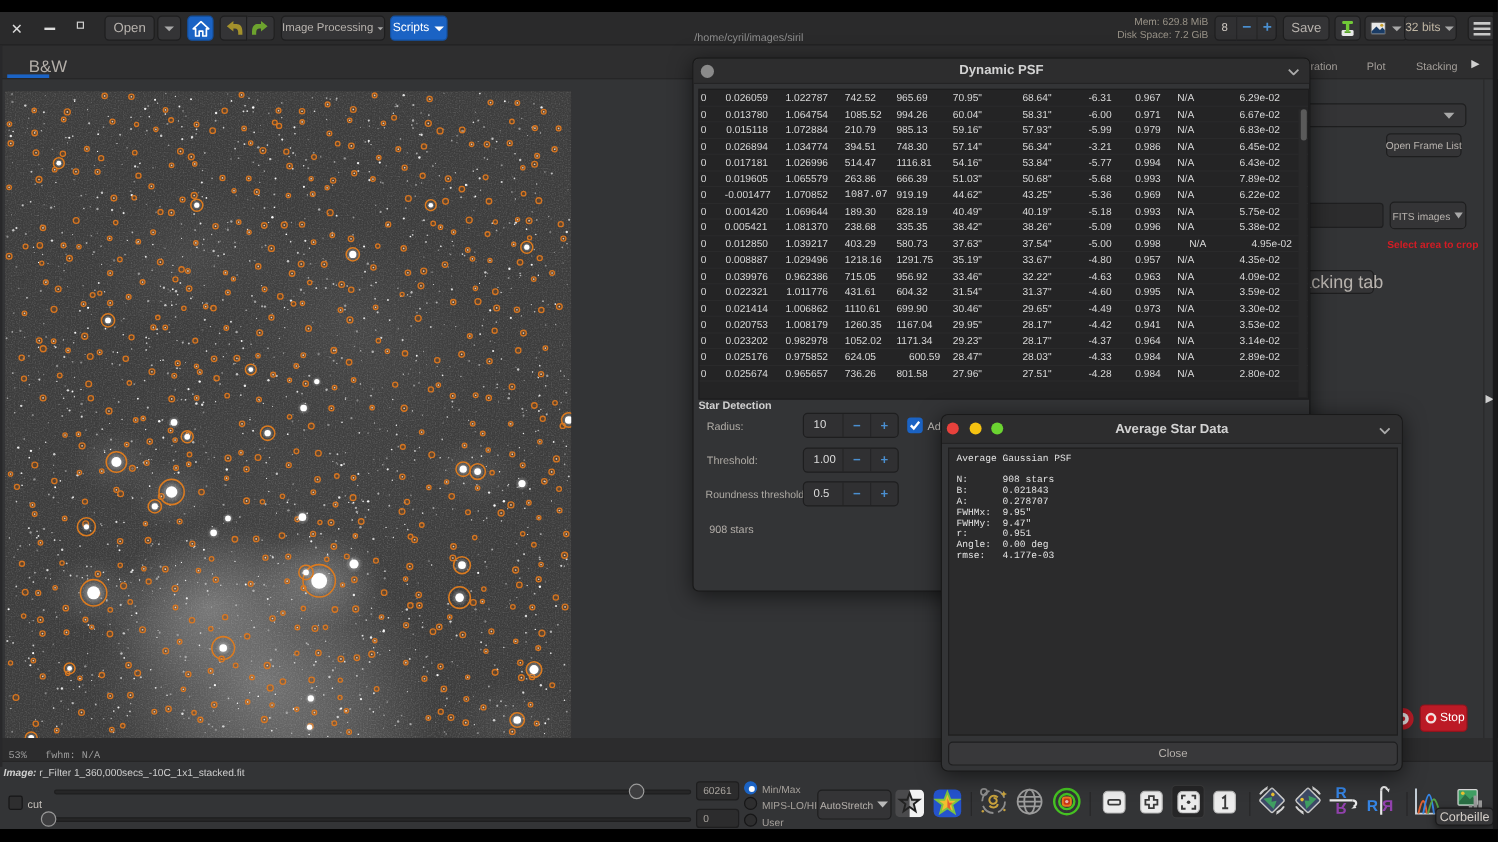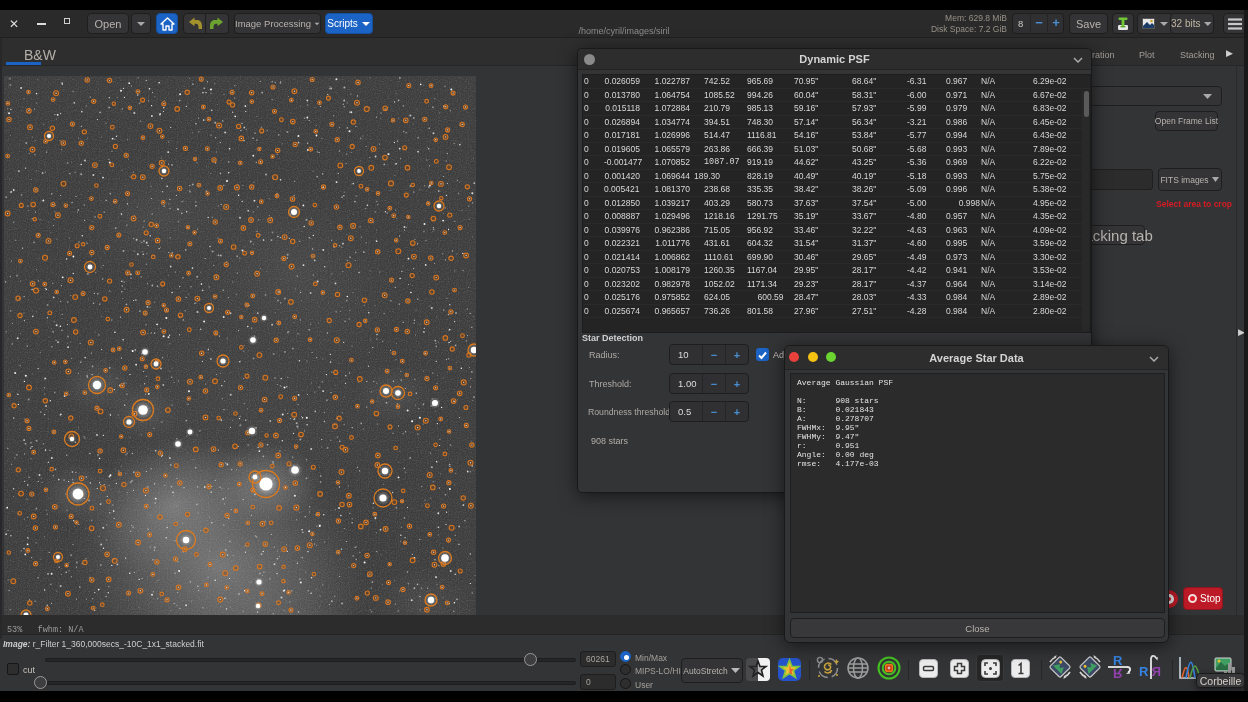--- a/index.html
+++ b/index.html
@@ -3012,21 +3012,21 @@
           <span style="width:54px;text-align:left;">43.25"</span>
           <span style="width:40px;text-align:left;padding-left:1px;">-5.36</span>
           <span style="width:34px;text-align:left;">0.969</span>
           <span style="width:52px;text-align:left;padding-left:1px;">N/A</span>
           <span style="width:48px;text-align:left;padding-left:1px;">6.22e-02</span>
         </div>
         <div class="trow">
           <span style="width:21px;text-align:left;padding-left:1px;">0</span>
           <span style="width:36px;text-align:right;">0.001420</span>
           <span style="width:50px;text-align:right;">1.069644</span>
-          <span style="width:57px;text-align:left;padding-left:4px;">189.30</span>
+          <span style="width:57px;text-align:left;padding-left:14px;">189.30</span>
           <span style="width:47px;text-align:left;">828.19</span>
           <span style="width:58px;text-align:left;">40.49"</span>
           <span style="width:54px;text-align:left;">40.19"</span>
           <span style="width:40px;text-align:left;padding-left:1px;">-5.18</span>
           <span style="width:34px;text-align:left;">0.993</span>
           <span style="width:52px;text-align:left;padding-left:1px;">N/A</span>
           <span style="width:48px;text-align:left;padding-left:1px;">5.75e-02</span>
         </div>
         <div class="trow">
           <span style="width:21px;text-align:left;padding-left:1px;">0</span>
@@ -3043,21 +3043,21 @@
         </div>
         <div class="trow">
           <span style="width:21px;text-align:left;padding-left:1px;">0</span>
           <span style="width:36px;text-align:right;">0.012850</span>
           <span style="width:50px;text-align:right;">1.039217</span>
           <span style="width:57px;text-align:left;padding-left:14px;">403.29</span>
           <span style="width:47px;text-align:left;">580.73</span>
           <span style="width:58px;text-align:left;">37.63"</span>
           <span style="width:54px;text-align:left;">37.54"</span>
           <span style="width:40px;text-align:left;padding-left:1px;">-5.00</span>
-          <span style="width:34px;text-align:right;">0.998</span>
+          <span style="width:44px;text-align:left;">0.998</span>
           <span style="width:52px;text-align:left;padding-left:1px;">N/A</span>
           <span style="width:48px;text-align:left;padding-left:1px;">4.95e-02</span>
         </div>
         <div class="trow">
           <span style="width:21px;text-align:left;padding-left:1px;">0</span>
           <span style="width:36px;text-align:right;">0.008887</span>
           <span style="width:50px;text-align:right;">1.029496</span>
           <span style="width:57px;text-align:left;padding-left:14px;">1218.16</span>
           <span style="width:47px;text-align:left;">1291.75</span>
           <span style="width:58px;text-align:left;">35.19"</span>

